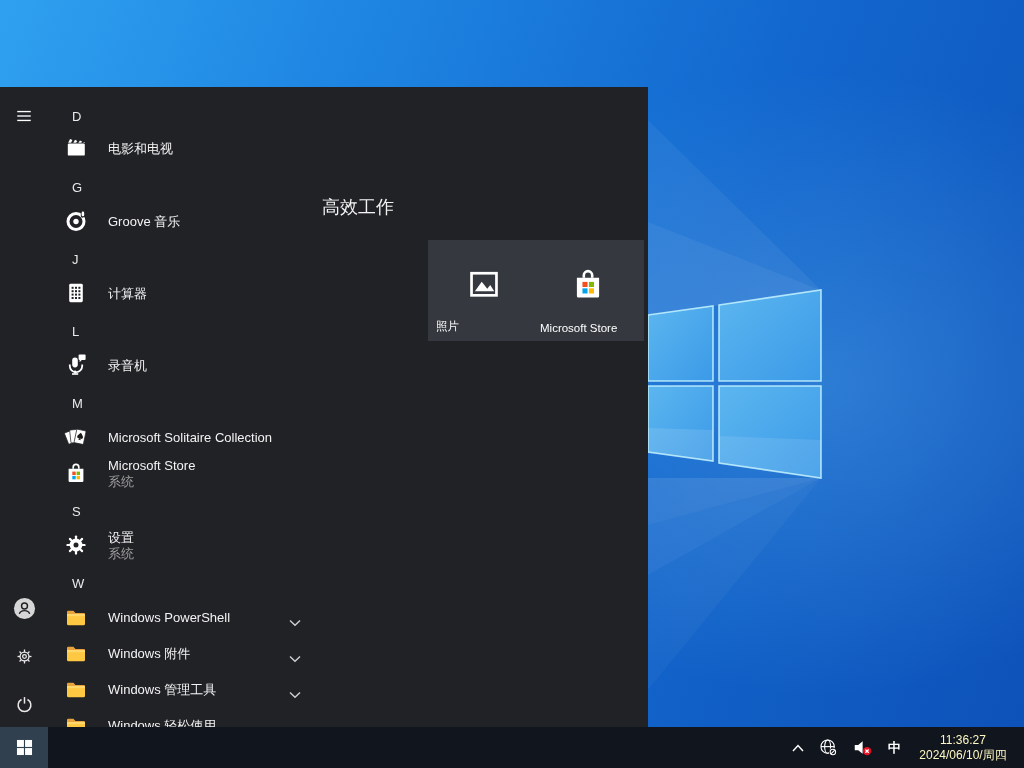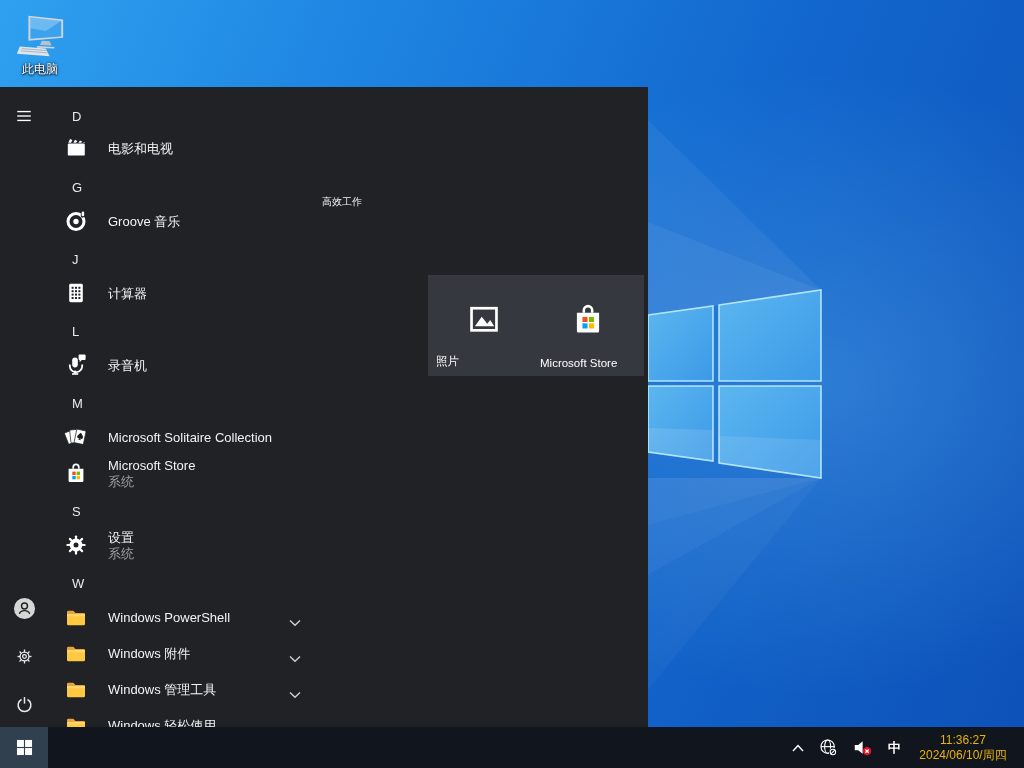--- a/index.html
+++ b/index.html
@@ -47,26 +47,25 @@
   .app-row .app-text{position:absolute;left:56px;display:flex;flex-direction:column;line-height:15px;}
   .app-row .app-label{font-size:13px;color:#f3f3f3;white-space:nowrap;}
   .app-row .app-sub{font-size:13px;color:#9d9d9d;margin-top:1px;}
   .app-row .row-chevron{position:absolute;left:237px;top:50%;margin-top:-4px;}
   .letter-row{
     position:absolute;left:52px;width:256px;height:36px;
     display:flex;align-items:center;cursor:pointer;
   }
   .letter-row span{padding-left:20px;font-size:13px;color:#eaeaea;}
   .tile-group-title{
-    position:absolute;left:322px;top:108px;font-size:10px;color:#f2f2f2;
+    position:absolute;left:322px;top:108px;font-size:18px;color:#f2f2f2;
   }
   .tile{
     position:absolute;width:112px;height:101px;background:#35393f;
     cursor:pointer;
-    margin-top:35px;
   }
   .tile .tile-icon{
     position:absolute;left:50%;top:44%;transform:translate(-50%,-50%);
     display:flex;align-items:center;justify-content:center;
   }
   .tile .tile-label{
     position:absolute;left:8px;bottom:7px;font-size:11.5px;color:#fff;white-space:nowrap;
   }
   
   .taskbar{
@@ -81,21 +80,21 @@
     position:absolute;right:0;top:0;height:41px;
     display:flex;align-items:center;gap:7px;padding-right:10px;
   }
   .tray-btn{
     height:41px;display:flex;align-items:center;justify-content:center;
     cursor:pointer;padding:0 3px;
   }
   .ime-indicator{font-size:13px;font-weight:bold;color:#fff;padding:0 4px;cursor:pointer;}
   .clock{
     display:flex;flex-direction:column;align-items:center;justify-content:center;
-    color:#eab308;font-size:12px;line-height:15px;cursor:pointer;padding:0 4px;min-width:94px;
+    color:#fef9c3;font-size:12px;line-height:15px;cursor:pointer;padding:0 4px;min-width:94px;
   }
 </style>
 </head>
 <body>
 
 <div class="desktop">
   <svg class="wallpaper-svg" width="1024" height="768" viewBox="0 0 1024 768">
     <defs>
       <linearGradient id="pane" x1="0" y1="0" x2="1" y2="1">
         <stop offset="0" stop-color="#5cb6ef"></stop>
@@ -113,35 +112,20 @@
       <polygon points="648,315 713,306 713,381 648,381"></polygon>
       <polygon points="719,305 821,290 821,381 719,381"></polygon>
       <polygon points="648,386 713,386 713,461 648,452"></polygon>
       <polygon points="719,386 821,386 821,478 719,463"></polygon>
     </g>
 
     <polygon points="648,452 713,461 713,430 648,428" fill="rgba(255,255,255,0.12)"></polygon>
     <polygon points="719,463 821,478 821,440 719,436" fill="rgba(255,255,255,0.10)"></polygon>
   </svg>
 
-  <div class="desktop-icon">
-    <span style="display: inline-block; width: 54px; height: 54px;"><svg viewBox="0 0 56 52" width="100%" height="100%">
-     <polygon points="16,8 52,12 52,31 16,34" fill="#cdd6df"></polygon>
-     <polygon points="18,10 50,13.5 50,29.5 18,32" fill="#3da2ee"></polygon>
-     <polygon points="18,10 50,13.5 34,24 18,21" fill="rgba(255,255,255,0.25)"></polygon>
-     <polygon points="30,34 38,34.6 40,39 28,38.4" fill="#b9c2cc"></polygon>
-     <polygon points="25,39.6 43,40.4 43,42 25,41.4" fill="#cdd6df"></polygon>
-     <polygon points="7,40 34,42 38,50 4,47.5" fill="#dde4eb"></polygon>
-     <g stroke="#aab4bf" stroke-width="1">
-       <line x1="9" y1="42.2" x2="35" y2="44.2"></line>
-            <line x1="8" y1="44.4" x2="36" y2="46.6"></line>
-     </g>
-        </svg></span>
-    <span class="di-label">此电脑</span>
-  </div>
 </div>
 
 <div class="start-menu">
   <div class="rail">
     <div class="rail-btn" style="top:5px">
       <span style="display: inline-block; width: 18px; height: 18px;"><svg viewBox="0 0 24 24" width="100%" height="100%">
             <g fill="#fff">
               <rect x="3" y="5.2" width="18" height="1.8"></rect>
               <rect x="3" y="11.1" width="18" height="1.8"></rect>
               <rect x="3" y="17" width="18" height="1.8"></rect>

